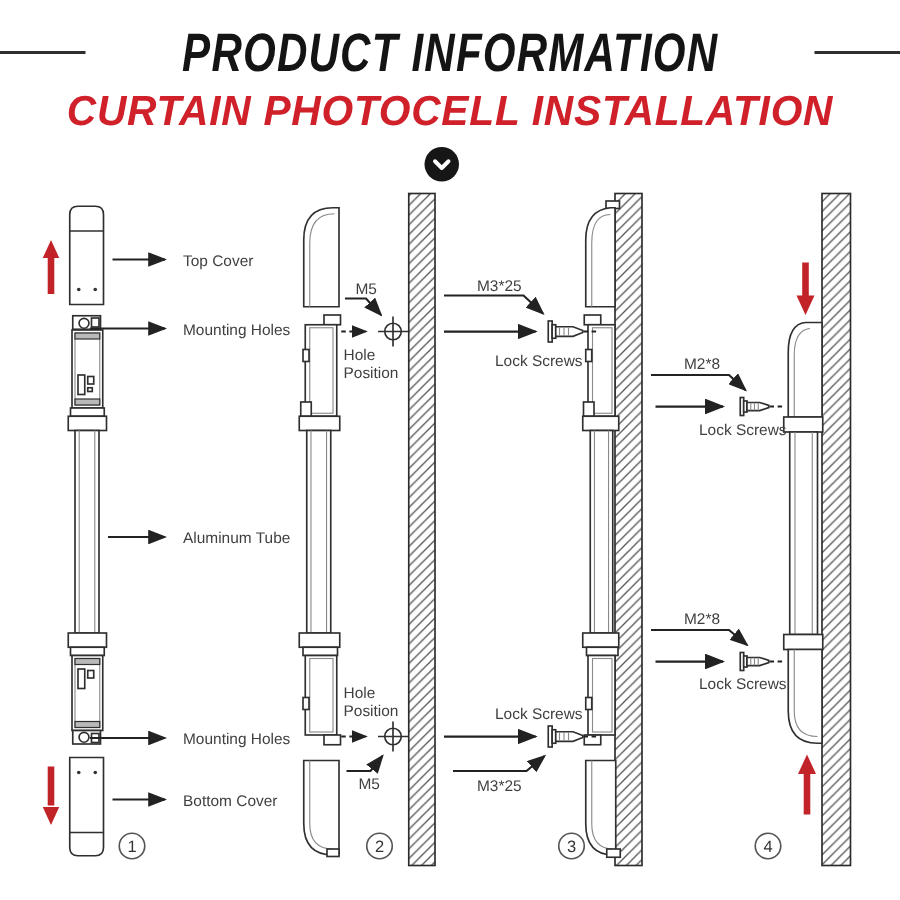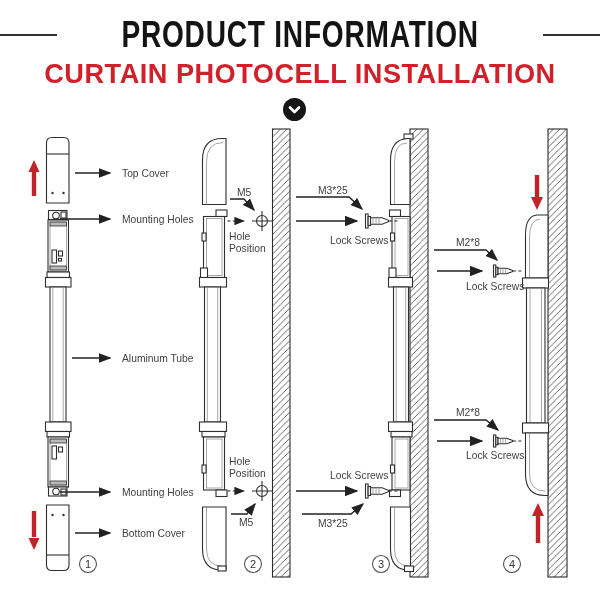--- a/index.html
+++ b/index.html
@@ -1,19 +1,19 @@
 <!DOCTYPE html>
 <html><head>
 <meta charset="utf-8">
 <style>
   html,body { margin:0; padding:0; background:#fff; }
   body { width:600px; height:600px; font-family:"Liberation Sans", sans-serif; }
   .stage { position:relative; width:600px; height:600px; overflow:hidden; background:#fff; }
 
-  .header { position:absolute; top:0; left:0; width:600px; text-align:center; }
+  .header { position:absolute; top:0; left:0; width:600px; text-align:center;font-style:italic; }
   .title-row { display:flex; align-items:center; justify-content:center; gap:14px; margin-top:17px; }
   .rule { width:60px; height:2px; background:#2f2f2f; }
   .title { font-size:36px; font-weight:900; color:#141414; letter-spacing:1px;
            transform:scaleX(0.78); transform-origin:center; white-space:nowrap;
            line-height:1; margin:0; }
   .subtitle { margin-top:7px; font-size:28px; font-weight:bold; color:#D0202A;
               letter-spacing:0.5px; transform:scaleX(0.97); transform-origin:center;
               white-space:nowrap; line-height:1; }
   .chevron-badge { position:absolute; left:283px; top:98px; width:23px; height:23px;
                    border-radius:50%; background:#161616; display:flex;

